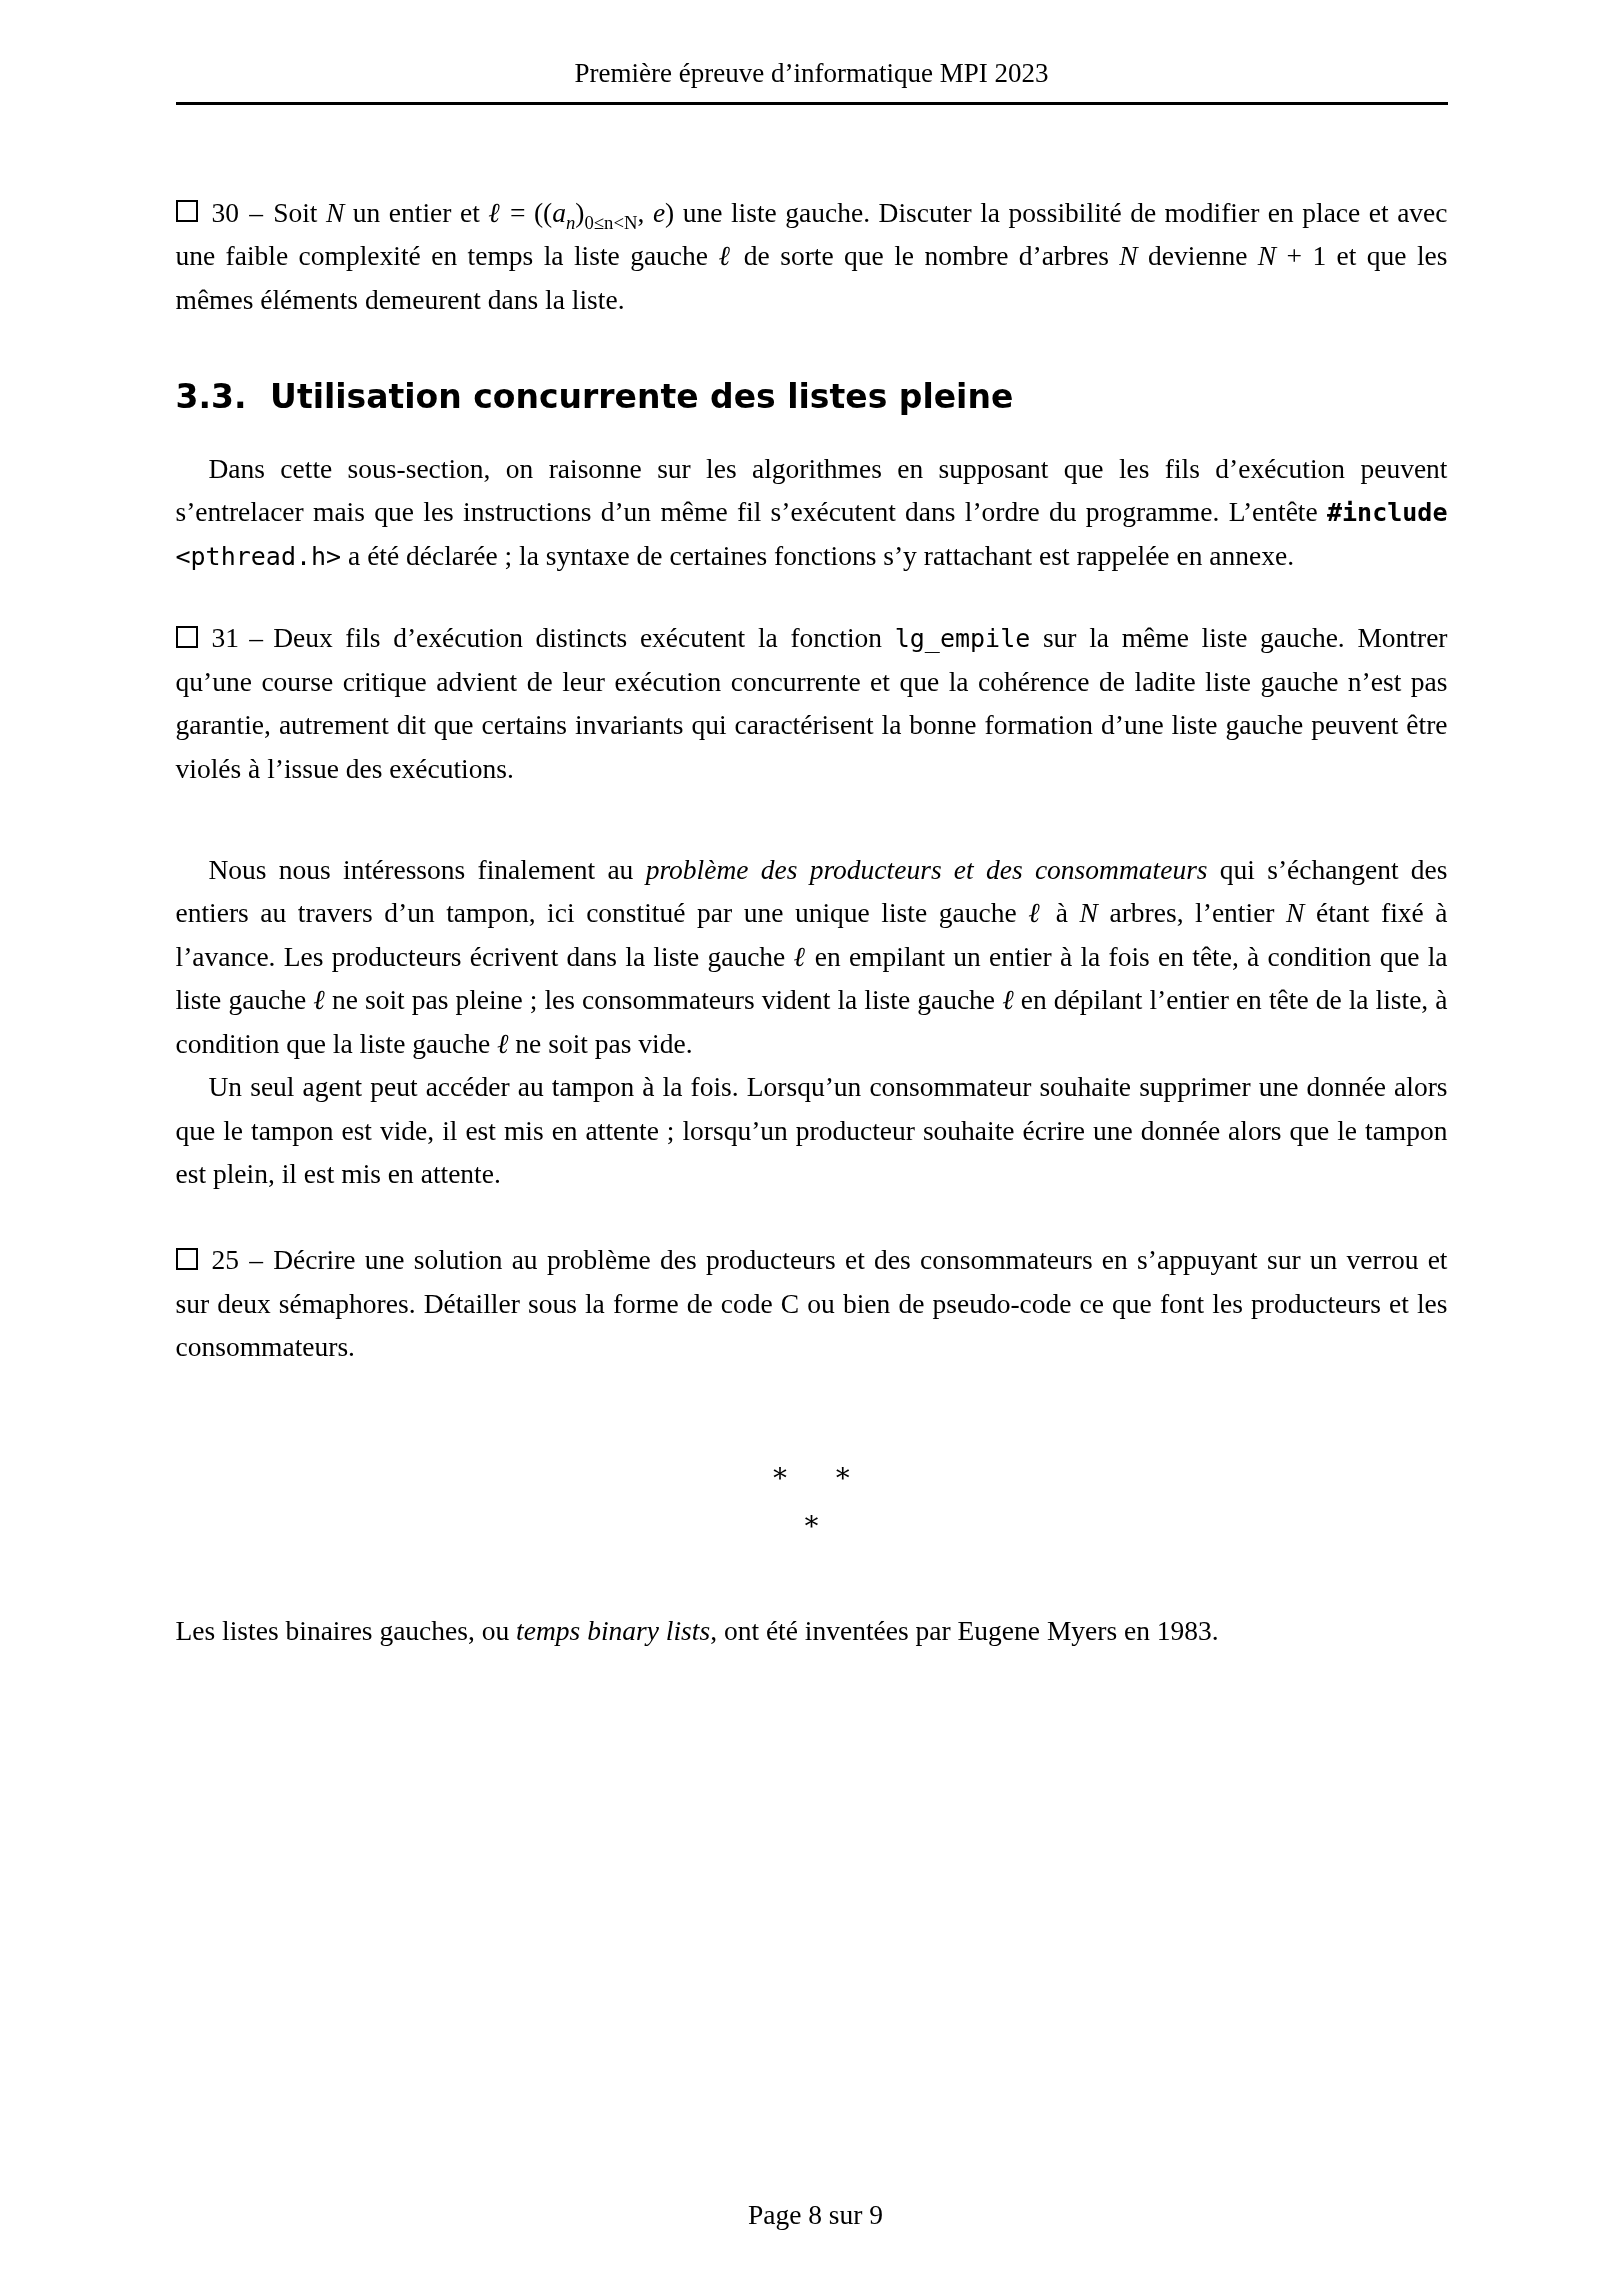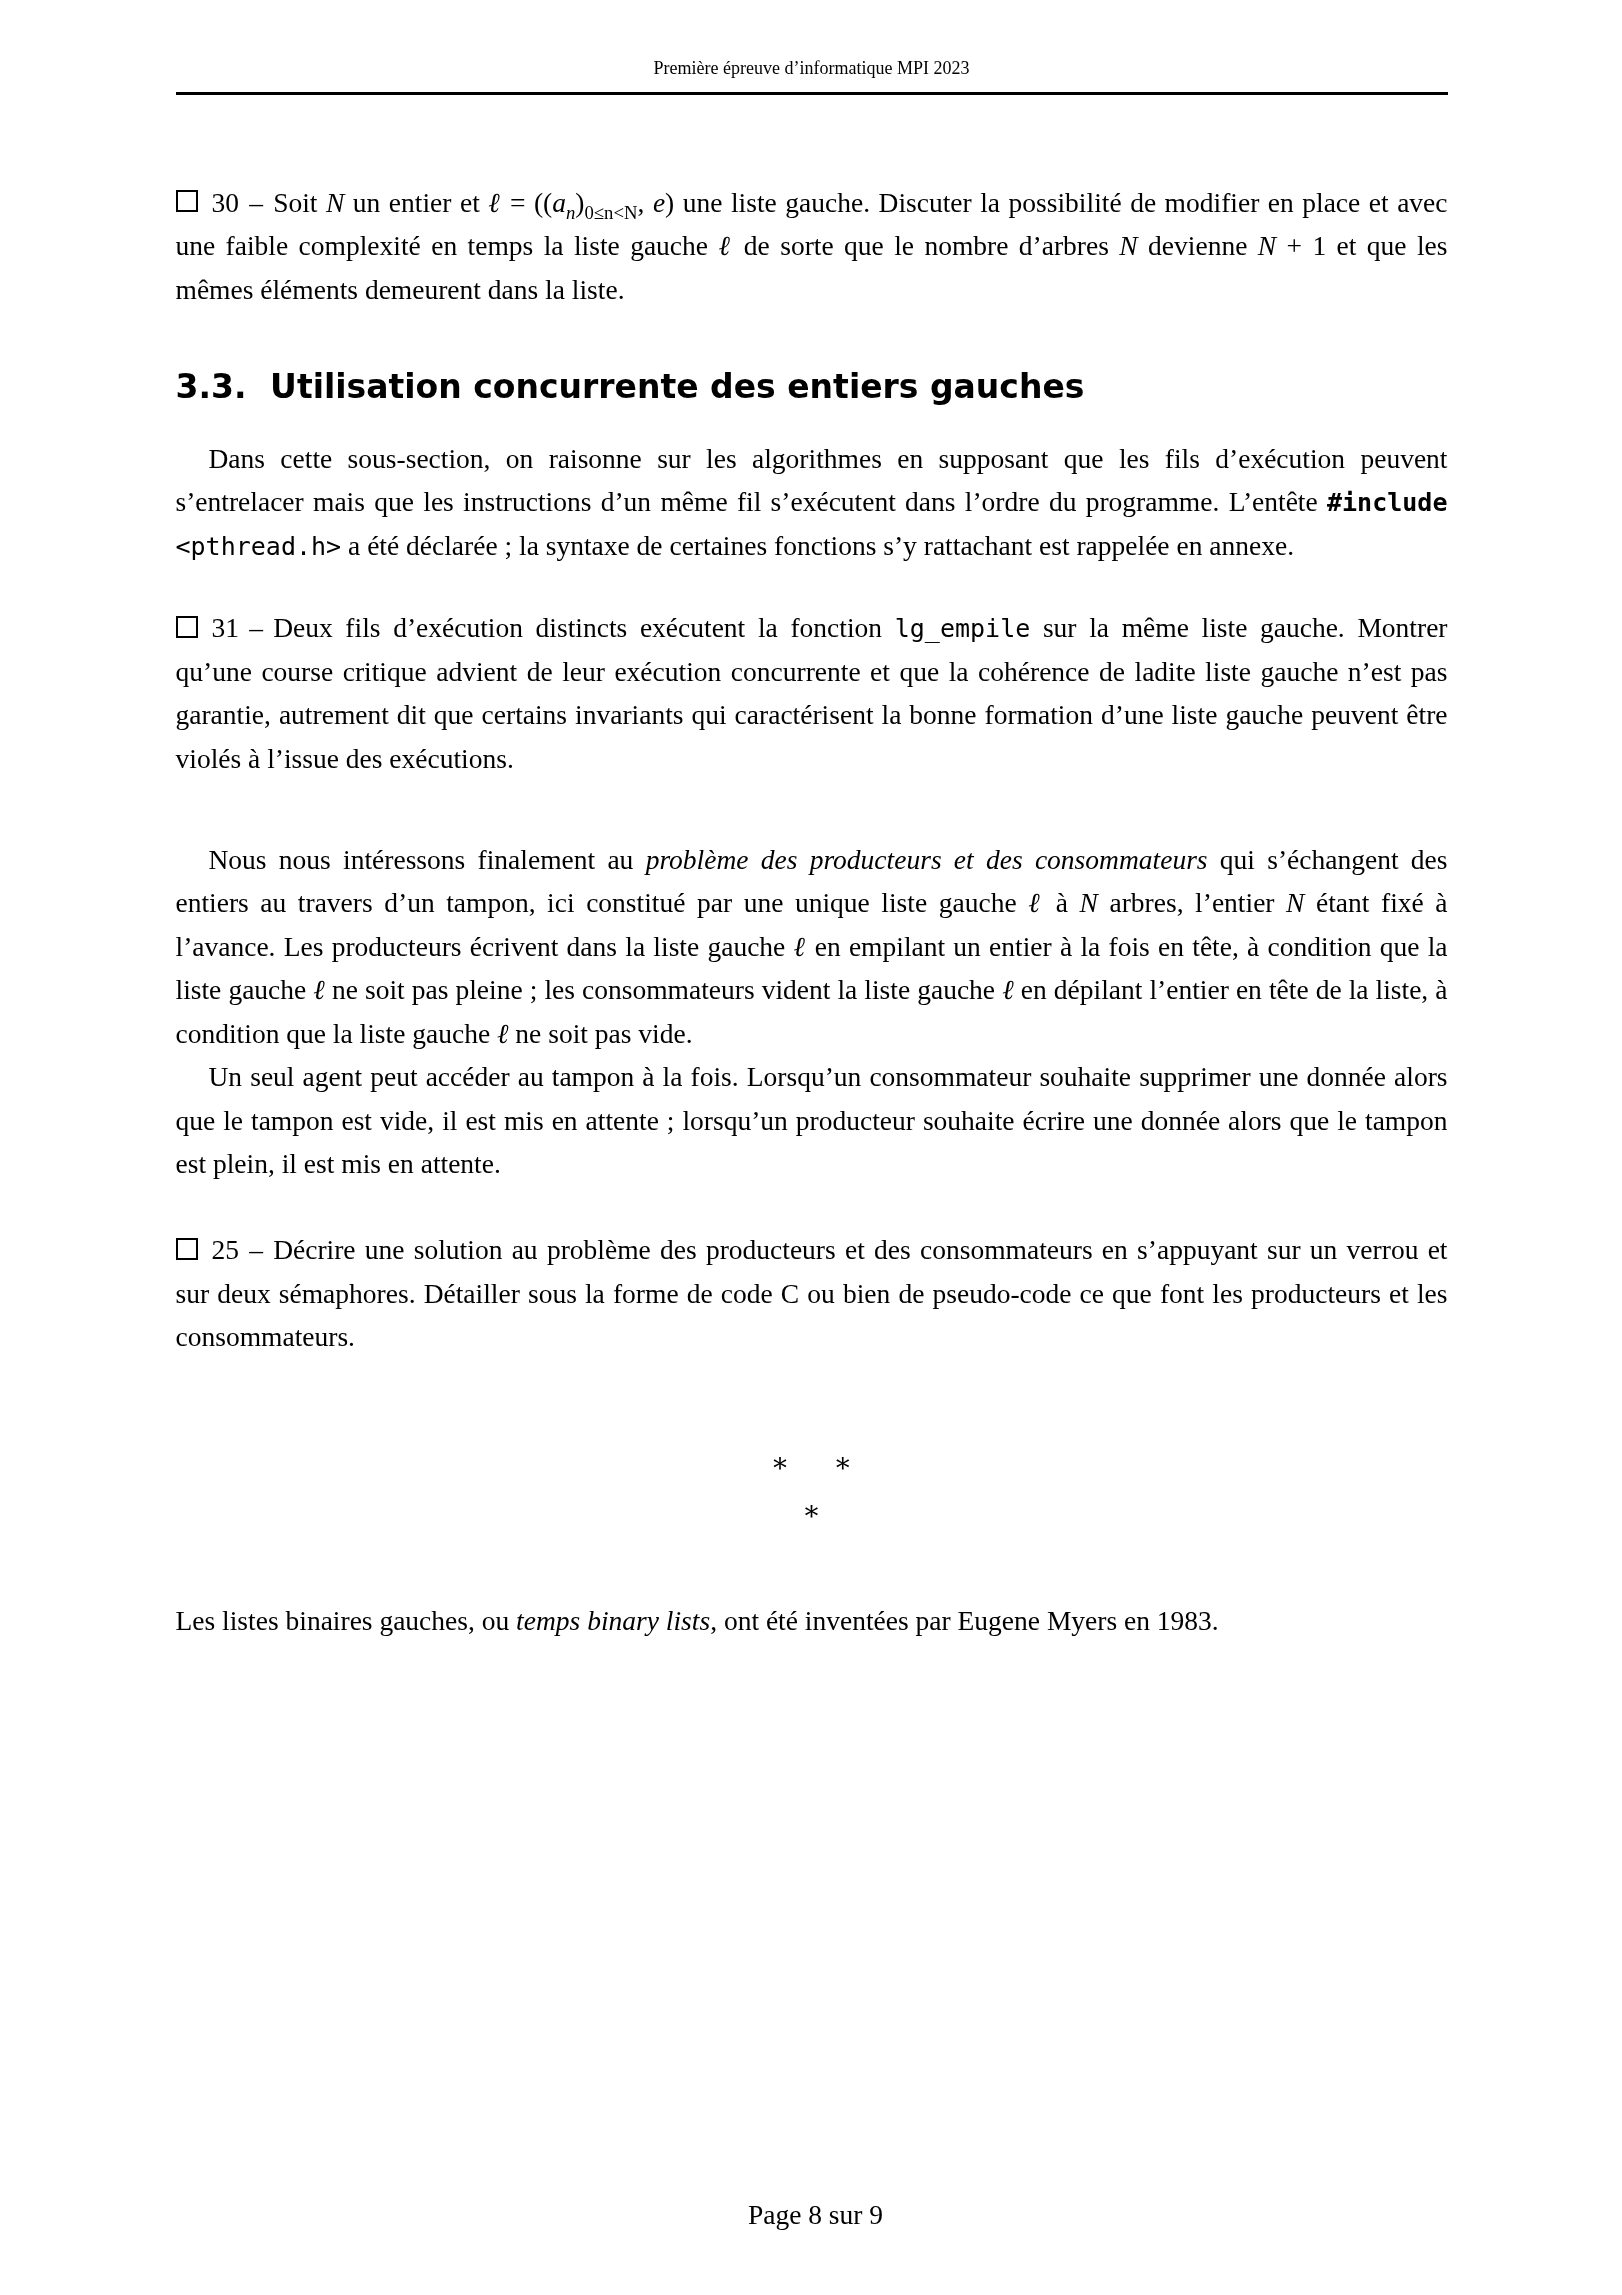--- a/index.html
+++ b/index.html
@@ -9,21 +9,21 @@
     height: 2295px;
     background: #ffffff;
     color: #000000;
     font-family: "Liberation Serif", "DejaVu Serif", serif;
     font-size: 27.5px;
     overflow: hidden;
   }
   .header-title {
     text-align: center;
     padding-top: 58px;
-    font-size: 18px;
+    font-size: 27px;
   }
   .header-rule {
     width: 1272px;
     height: 3.1px;
     background: #000000;
     margin: 12.6px auto 0 auto;
   }
   .content {
     width: 1272px;
     margin: 0 auto;
@@ -97,21 +97,21 @@
     <div class="header-rule"></div>
   </header>
 
   <main class="content">
 
     <p class="question">
       <span class="checkbox"></span><span class="qnum">30</span><span class="qdash">–</span><span class="qtext"><span class="seg-t">Soit </span><span class="seg-m">N</span><span class="seg-t"> un entier et </span><span class="seg-m">ℓ</span><span class="seg-t"> = ((</span><span class="seg-m">a</span><sub class="seg-subm">n</sub><span class="seg-t">)</span><sub class="seg-sub">0≤n&lt;N</sub><span class="seg-t">, </span><span class="seg-m">e</span><span class="seg-t">) une liste gauche. Discuter la possibilité de modifier en place et avec une faible complexité en temps la liste gauche </span><span class="seg-m">ℓ</span><span class="seg-t"> de sorte que le nombre d’arbres </span><span class="seg-m">N</span><span class="seg-t"> devienne </span><span class="seg-m">N</span><span class="seg-t"> + 1 et que les mêmes éléments demeurent dans la liste.</span></span>
     </p>
 
     <h2 class="section-heading">
-      <span class="sec-num">3.3.</span><span class="sec-title">Utilisation concurrente des entiers gauches</span>
+      <span class="sec-num">3.3.</span><span class="sec-title">Utilisation concurrente des listes pleine</span>
     </h2>
 
     <p class="para indent mt-intro"><span class="seg-t">Dans cette sous-section, on raisonne sur les algorithmes en supposant que les fils d’exécution peuvent s’entrelacer mais que les instructions d’un même fil s’exécutent dans l’ordre du programme. L’entête </span><span class="seg-monob">#include</span><span class="seg-mono"> &lt;pthread.h&gt;</span><span class="seg-t"> a été déclarée&nbsp;; la syntaxe de certaines fonctions s’y rattachant est rappelée en annexe.</span></p>
 
     <p class="question mt-q31">
       <span class="checkbox"></span><span class="qnum">31</span><span class="qdash">–</span><span class="qtext"><span class="seg-t">Deux fils d’exécution distincts exécutent la fonction </span><span class="seg-mono">lg_empile</span><span class="seg-t"> sur la même liste gauche. Montrer qu’une course critique advient de leur exécution concurrente et que la cohérence de ladite liste gauche n’est pas garantie, autrement dit que certains invariants qui caractérisent la bonne formation d’une liste gauche peuvent être violés à l’issue des exécutions.</span></span>
     </p>
 
     <p class="para indent mt-producers"><span class="seg-t">Nous nous intéressons finalement au </span><span class="seg-i">problème des producteurs et des consommateurs</span><span class="seg-t"> qui s’échangent des entiers au travers d’un tampon, ici constitué par une unique liste gauche </span><span class="seg-m">ℓ</span><span class="seg-t"> à </span><span class="seg-m">N</span><span class="seg-t"> arbres, l’entier </span><span class="seg-m">N</span><span class="seg-t"> étant fixé à l’avance. Les producteurs écrivent dans la liste gauche </span><span class="seg-m">ℓ</span><span class="seg-t"> en empilant un entier à la fois en tête, à condition que la liste gauche </span><span class="seg-m">ℓ</span><span class="seg-t"> ne soit pas pleine&nbsp;; les consommateurs vident la liste gauche </span><span class="seg-m">ℓ</span><span class="seg-t"> en dépilant l’entier en tête de la liste, à condition que la liste gauche </span><span class="seg-m">ℓ</span><span class="seg-t"> ne soit pas vide.</span></p>
 

